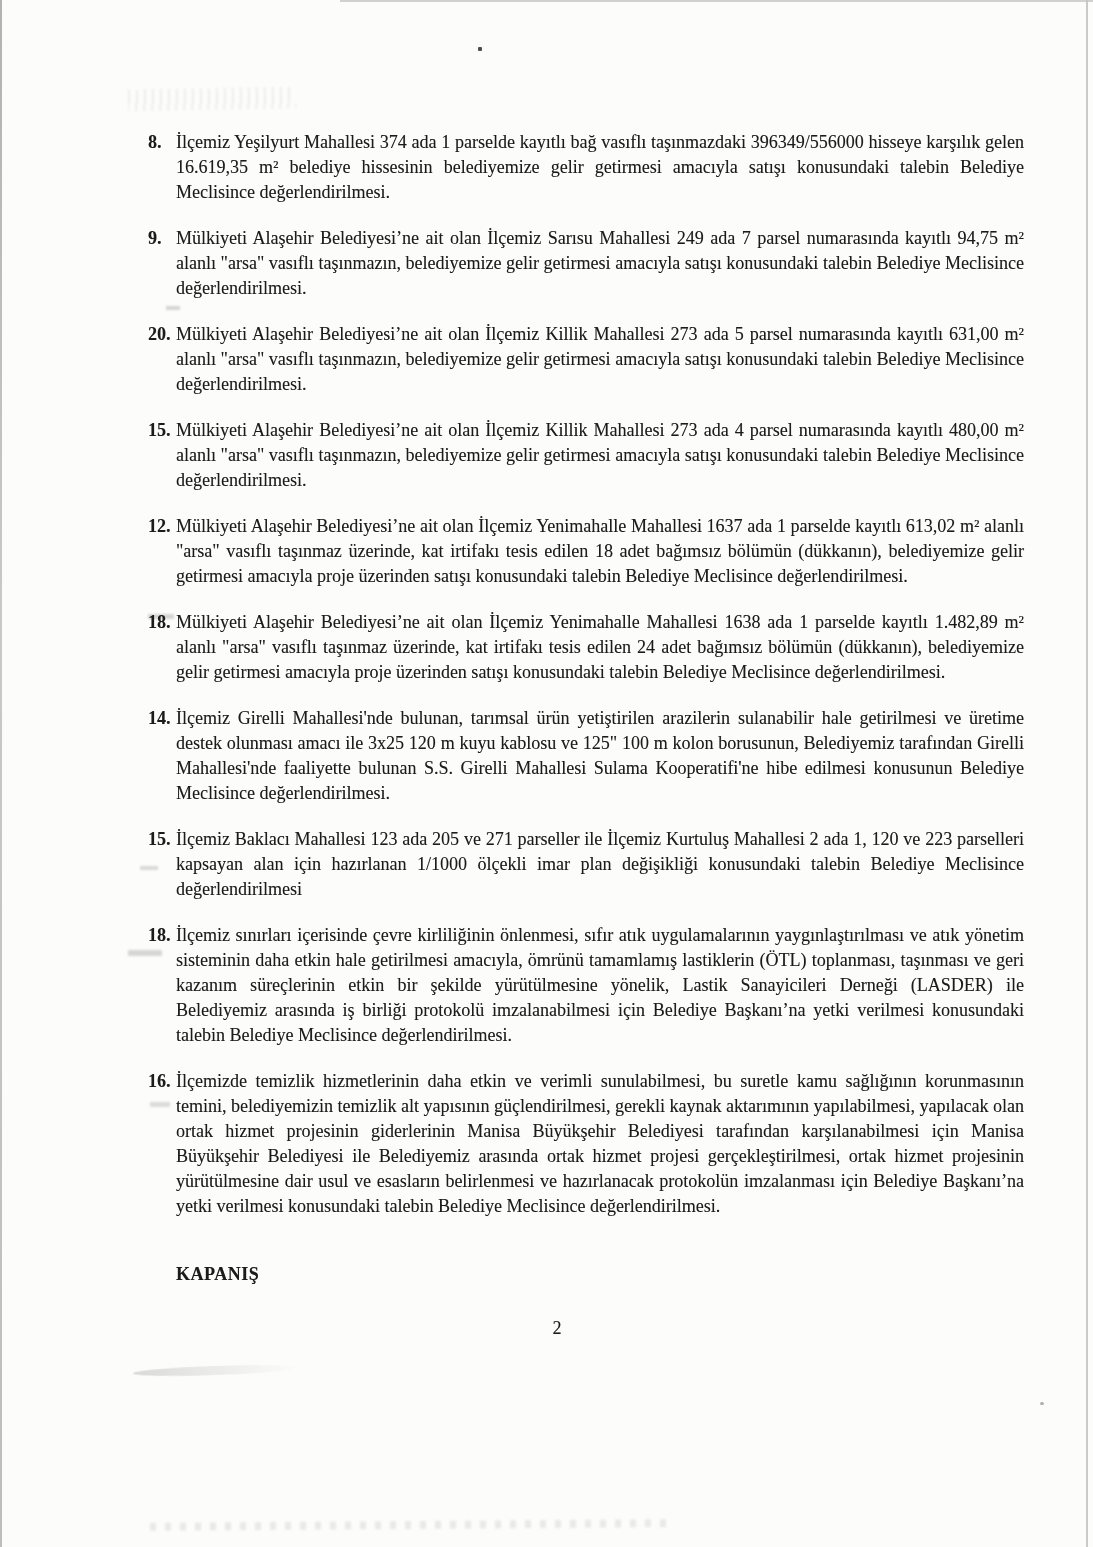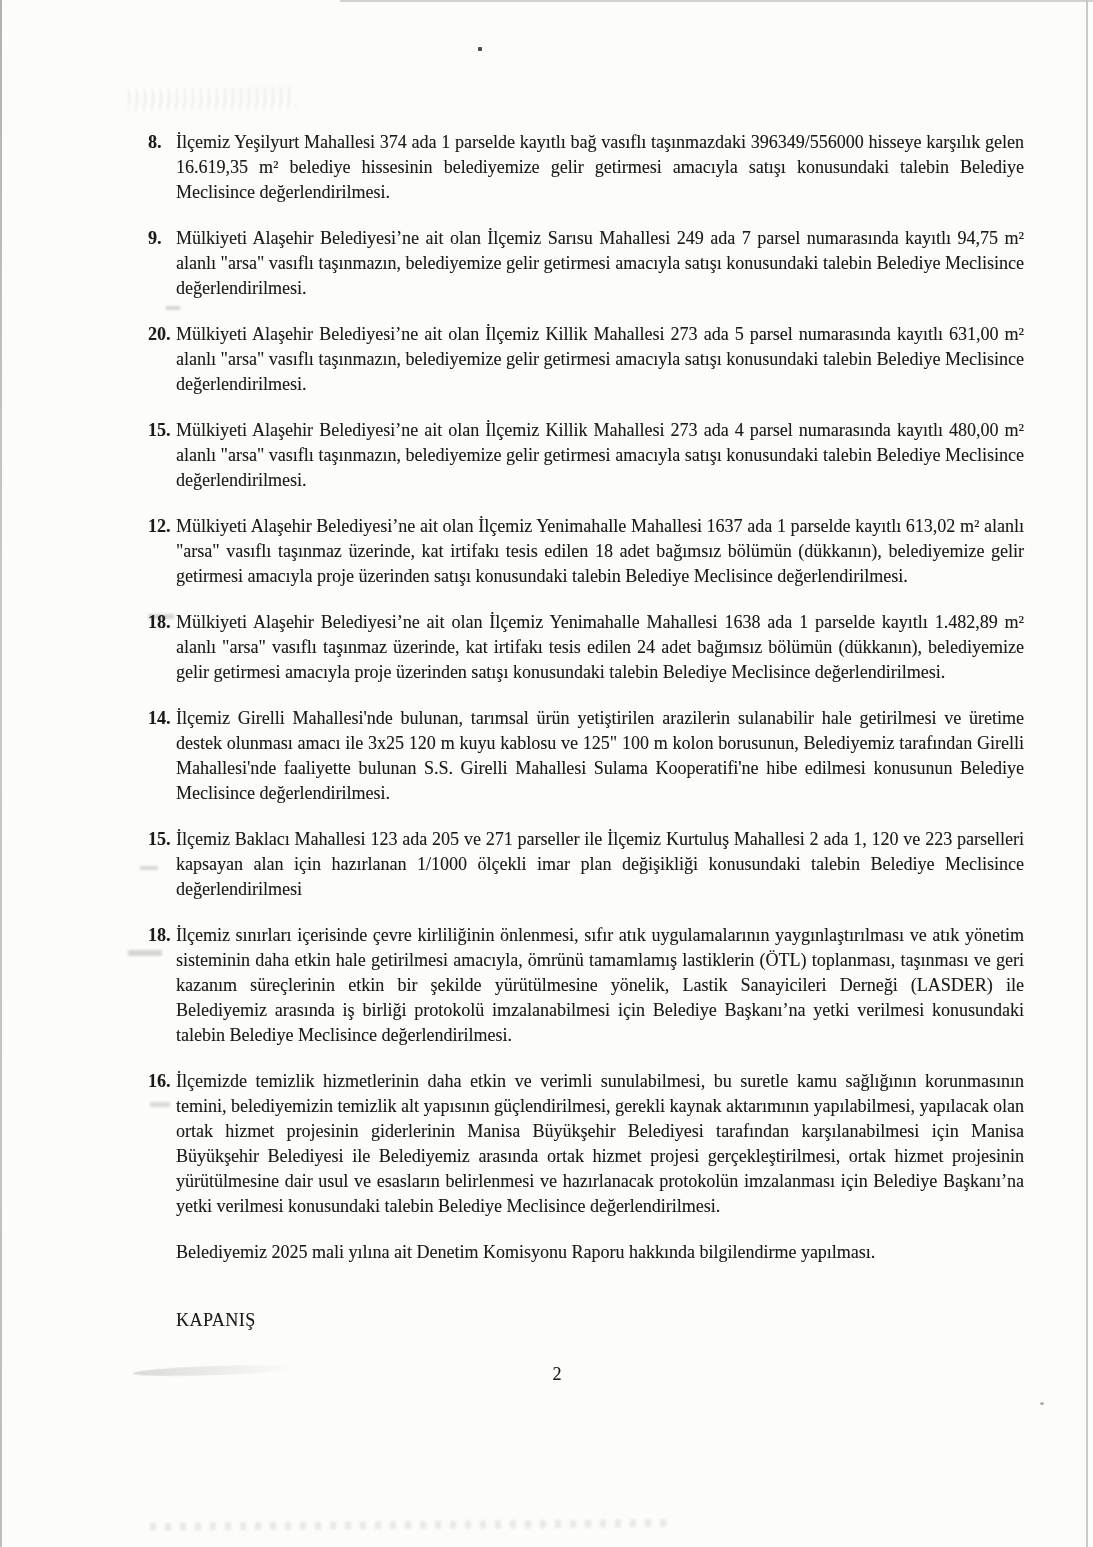--- a/index.html
+++ b/index.html
@@ -45,21 +45,21 @@
   .content {
     position: absolute; left: 148px; top: 130px; width: 876px;
     font-size: 18px; line-height: 25px;
     text-shadow: 0.2px 0.2px 0.35px rgba(25,25,25,.35);
   }
   ol.items { list-style: none; margin: 0; padding: 0; }
   .item { display: flex; margin: 0 0 21px 0; }
   .num  { flex: 0 0 28px; font-weight: bold; }
   .body { flex: 1 1 auto; text-align: justify; font-family: Liberation Serif, serif; }
   .note    { margin: 15px 0 0 28px; text-align: justify; }
-  .kapanis { margin: 43px 0 0 28px; font-weight: normal; letter-spacing: .5px; }
+  .kapanis { margin: 43px 0 0 28px; font-weight: bold; letter-spacing: .5px; }
   .pagenum { margin-top: 29px; text-align: center; transform: translateX(-29px); }
 </style>
 </head>
 <body>
 
 <div class="page">
 
   <div class="edge edge-left"></div>
   <div class="edge edge-right"></div>
   <div class="edge edge-top"></div>
@@ -120,18 +120,17 @@
   <li class="item">
     <span class="num">18.</span>
     <span class="body">İlçemiz sınırları içerisinde çevre kirliliğinin önlenmesi, sıfır atık uygulamalarının yaygınlaştırılması ve atık yönetim sisteminin daha etkin hale getirilmesi amacıyla, ömrünü tamamlamış lastiklerin (ÖTL) toplanması, taşınması ve geri kazanım süreçlerinin etkin bir şekilde yürütülmesine yönelik, Lastik Sanayicileri Derneği (LASDER) ile Belediyemiz arasında iş birliği protokolü imzalanabilmesi için Belediye Başkanı’na yetki verilmesi konusundaki talebin Belediye Meclisince değerlendirilmesi.</span>
   </li>
 
   <li class="item">
     <span class="num">16.</span>
     <span class="body">İlçemizde temizlik hizmetlerinin daha etkin ve verimli sunulabilmesi, bu suretle kamu sağlığının korunmasının temini, belediyemizin temizlik alt yapısının güçlendirilmesi, gerekli kaynak aktarımının yapılabilmesi, yapılacak olan ortak hizmet projesinin giderlerinin Manisa Büyükşehir Belediyesi tarafından karşılanabilmesi için Manisa Büyükşehir Belediyesi ile Belediyemiz arasında ortak hizmet projesi gerçekleştirilmesi, ortak hizmet projesinin yürütülmesine dair usul ve esasların belirlenmesi ve hazırlanacak protokolün imzalanması için Belediye Başkanı’na yetki verilmesi konusundaki talebin Belediye Meclisince değerlendirilmesi.</span>
   </li>
 </ol>
-    <p class="note">Belediyemiz 2025 mali yılına ait Denetim Komisyonu Raporu hakkında bilgilendirme yapılması.</p>
     <p class="kapanis">KAPANIŞ</p>
     <div class="pagenum">2</div>
   </div>
 
 </div>
 
 </body></html>

